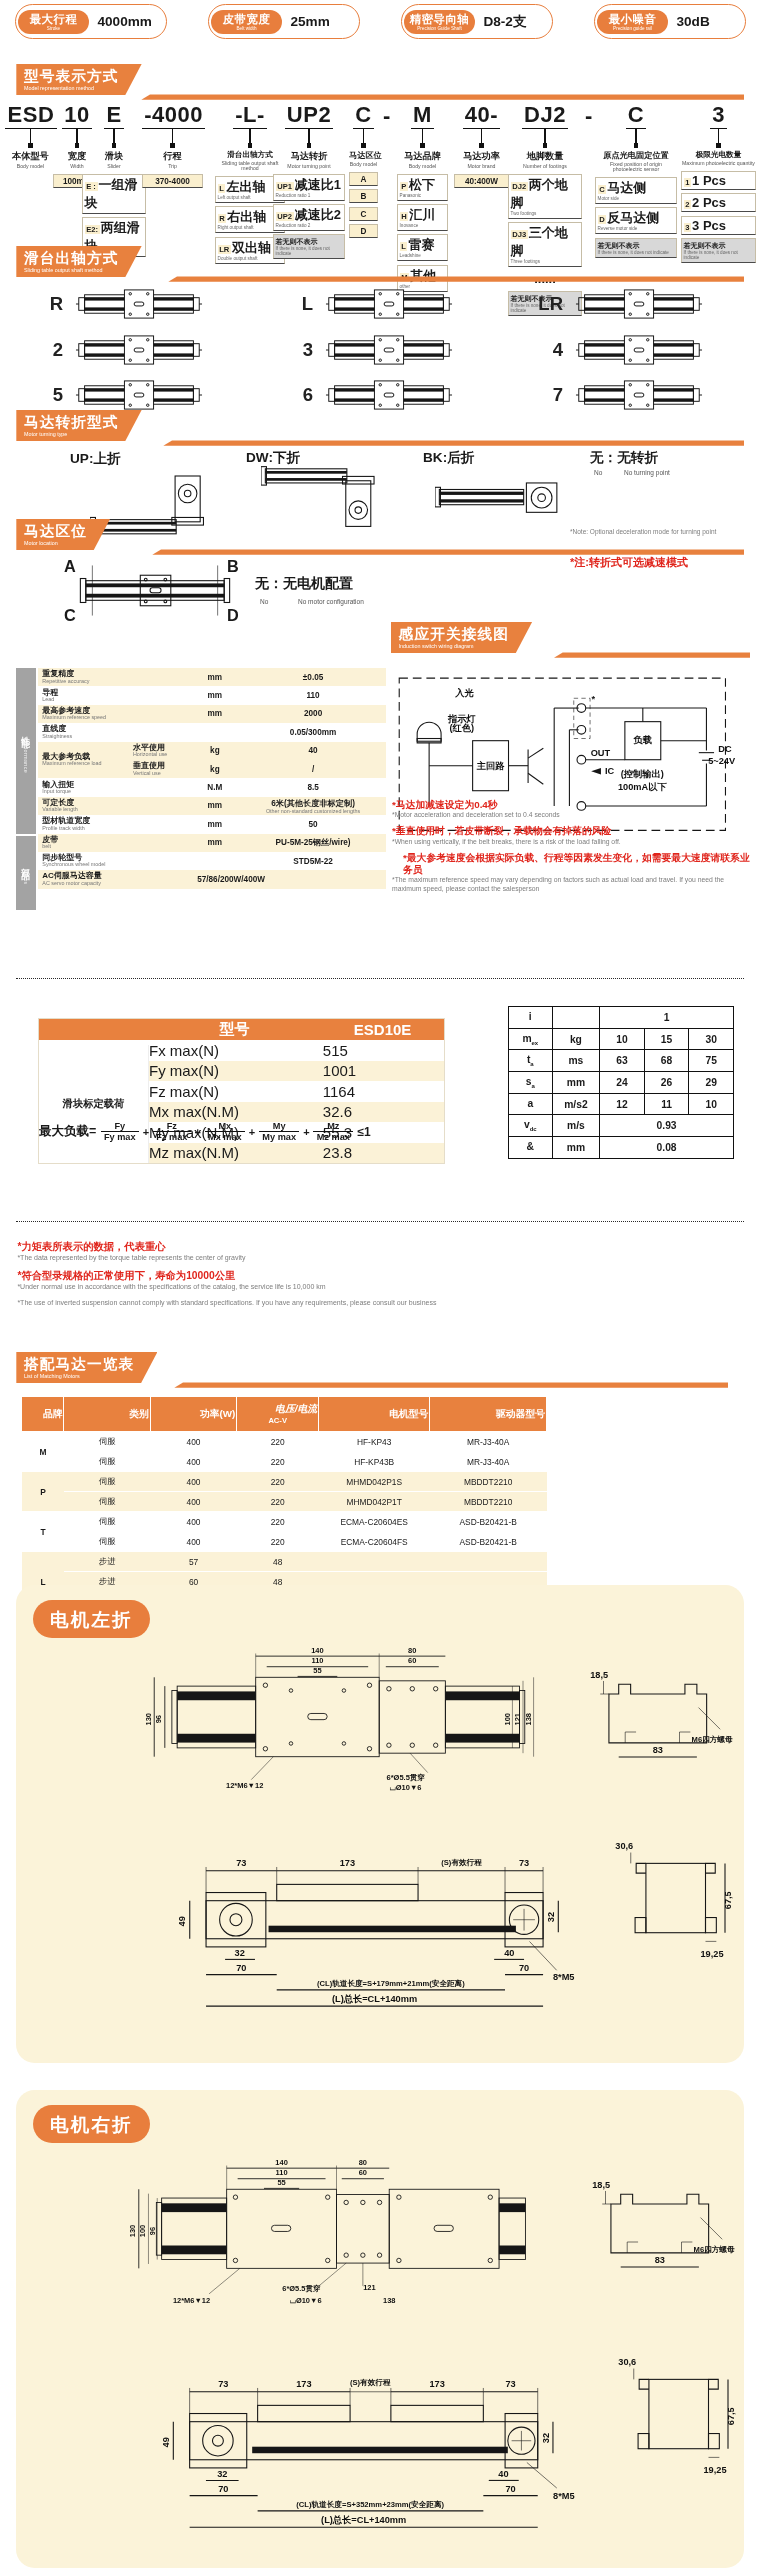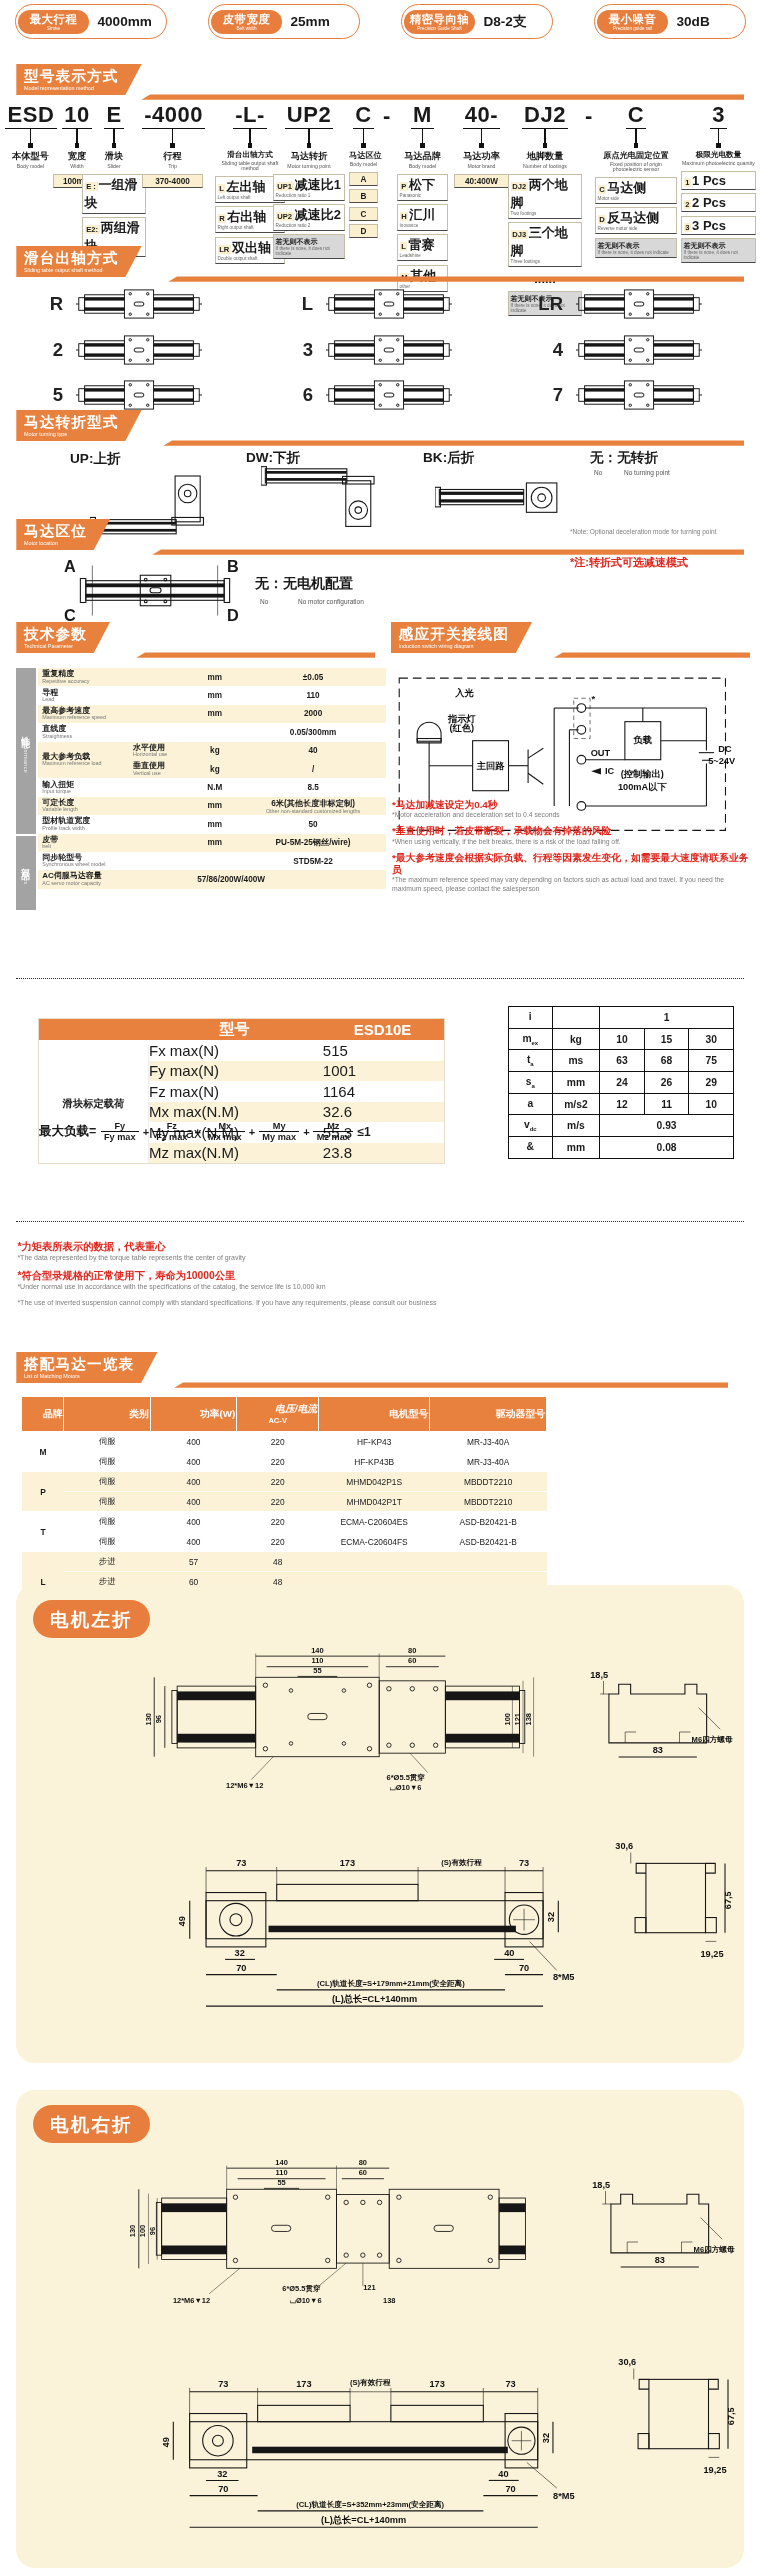--- a/index.html
+++ b/index.html
@@ -432,27 +432,20 @@
         <circle cx="164" cy="32" r="2.5"></circle>
         <circle cx="128" cy="72" r="2.5"></circle>
         <circle cx="164" cy="72" r="2.5"></circle>
       <rect x="136" y="47" width="20" height="9" rx="4"></rect>
     </svg>
   </div>
   <div class="big-cn" style="left:255px;top:575px;">无：无电机配置</div>
   <div class="small-en" style="left:260px;top:598px;">No</div>
   <div class="small-en" style="left:298px;top:598px;">No motor configuration</div>
 
-  <div class="banner" style="left:16.3px;top:622px;width:359px;">
-    <div class="flag">
-      <div class="flag-cn">技术参数</div>
-      <div class="flag-en">Technical Parameter</div>
-    </div>
-    <div class="bar" style="left:120px;"></div>
-  </div>
   <div class="banner" style="left:391px;top:622px;width:359px;">
     <div class="flag">
       <div class="flag-cn">感应开关接线图</div>
       <div class="flag-en">Induction switch wiring diagram</div>
     </div>
     <div class="bar" style="left:163px;"></div>
   </div>
 
   <div class="tg" style="left:16.3px;top:668px;height:166px;">
     <span class="gcn">性能</span>
@@ -618,21 +611,21 @@
         <div style="color:#E0251C;font-weight:bold;font-size:9.8px;line-height:1.25;">*马达加减速设定为0.4秒</div>
         <div style="color:#7d7d7d;font-size:6.8px;line-height:1.3;">*Motor acceleration and deceleration set to 0.4 seconds</div>
       </div>
 
       <div style="margin-bottom:5.4px;">
         <div style="color:#E0251C;font-weight:bold;font-size:9.8px;line-height:1.25;">*垂直使用时，若皮带断裂，承载物会有掉落的风险</div>
         <div style="color:#7d7d7d;font-size:6.8px;line-height:1.3;">*When using vertically, if the belt breaks, there is a risk of the load falling off.</div>
       </div>
 
       <div style="margin-bottom:5.4px;">
-        <div style="color:#E0251C;font-weight:bold;font-size:9.8px;line-height:1.25;">*最大参考速度会根据实际负载、行程等因素发生变化，如需要最大速度请联系业务员</div>
+        <div style="color:#E0251C;font-weight:bold;font-size:9.8px;line-height:1.25;margin-left:11px;">*最大参考速度会根据实际负载、行程等因素发生变化，如需要最大速度请联系业务员</div>
         <div style="color:#7d7d7d;font-size:6.8px;line-height:1.3;">*The maximum reference speed may vary depending on factors such as actual load and travel. If you need the maximum speed, please contact the salesperson</div>
       </div>
 
   </div>
 
   <div class="dotline" style="top:978px;"></div>
 
   <div class="load-wrap" style="left:38px;top:1018px;width:405px;">
     <table class="load-table" style="width:405px;">
       <tbody>

